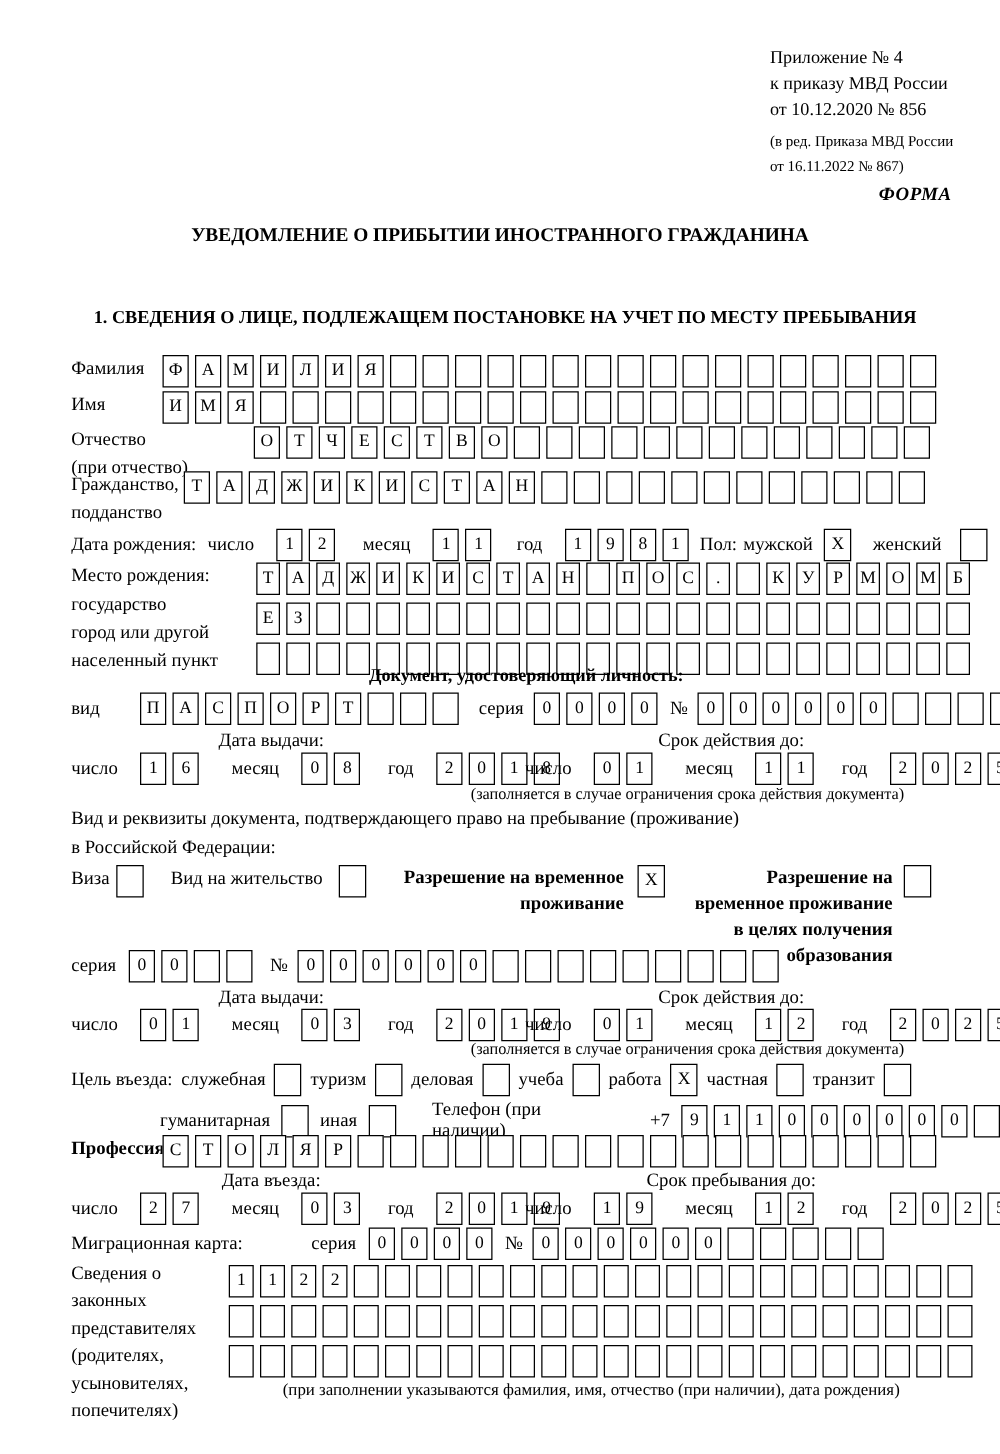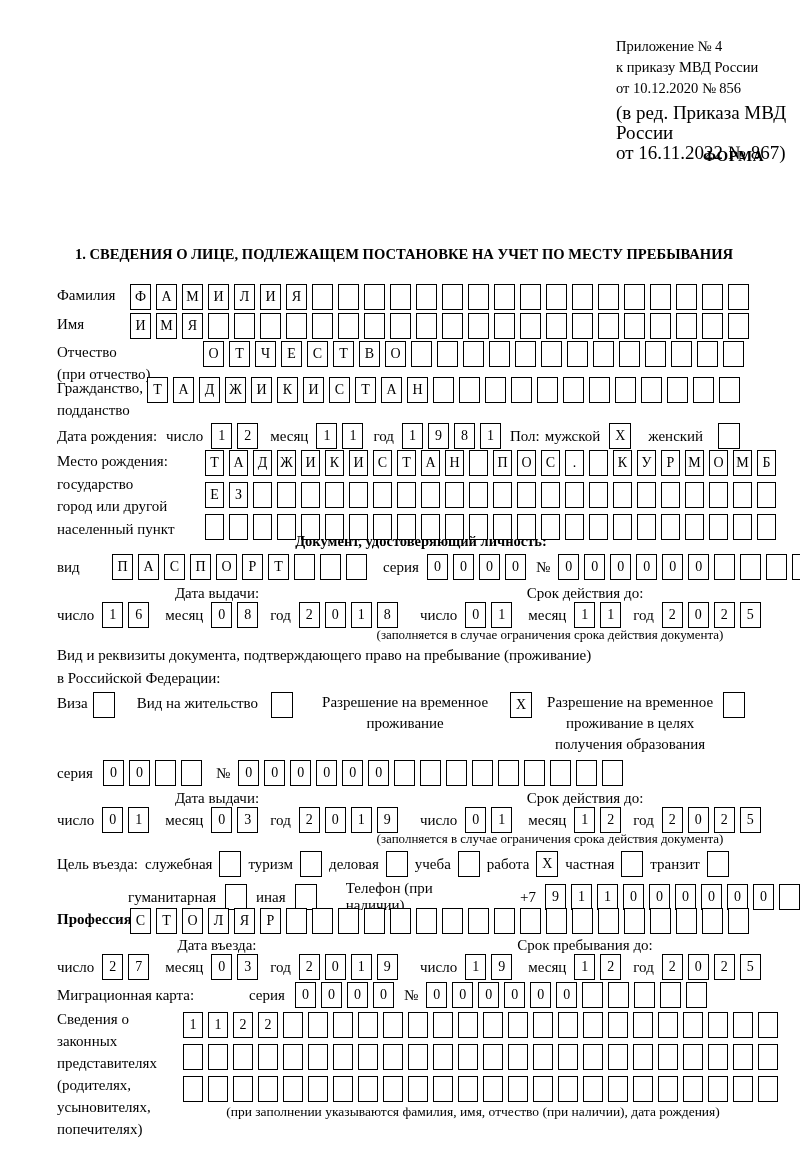--- a/index.html
+++ b/index.html
@@ -13,46 +13,47 @@
   .lbl{flex:none;line-height:22px;}
   .lbl2{line-height:22px;}
   .cells{display:flex;gap:5px;flex:none;}
   .cell{box-sizing:border-box;flex:none;width:21px;height:26px;border:1.6px solid #000;
         display:inline-flex;align-items:center;justify-content:center;
         font-size:14px;line-height:1;background:#fff;}
   .cells.c19 .cell{width:19px;}
   .cells.c19{gap:5px;}
   .cells.c20 .cell{width:20px;}
   .chk{width:22px;}
-  .dg{display:flex;align-items:center;gap:6px;flex:none;}
+  .dg{display:flex;align-items:center;gap:16px;flex:none;}
   .dg .word{margin-right:2px;}
   .pair{display:flex;align-items:flex-start;gap:5px;}
-  .optlbl{text-align:center;line-height:21px;}
+  .optlbl{text-align:right;line-height:21px;font-weight:bold;}
   .title-underline{display:inline-block;width:58px;border-bottom:2.5px solid #3a3a3a;
         height:16px;margin-left:10px;vertical-align:baseline;}
   .hdr{line-height:21px;font-size:14.5px;}
-  .hdr-rev{line-height:20px;font-size:19px;margin-top:4px;}
+  .hdr-rev{line-height:20px;font-size:12px;margin-top:4px;}
   .note{font-size:13px;}
 </style>
 </head>
 <body>
 
 <div class="page">
 
   <div class="abs hdr" style="left:616px;top:36px;">
     <div>Приложение № 4</div>
     <div>к приказу МВД России</div>
     <div>от 10.12.2020 № 856</div>
     <div class="hdr-rev">
       <div>(в ред. Приказа МВД России</div>
       <div>от 16.11.2022 № 867)</div>
     </div>
   </div>
-  <div class="abs b" style="left:703px;top:148px;letter-spacing:0.5px;">ФОРМА</div>
-
+  <div class="abs b" style="left:703px;top:148px;letter-spacing:0.5px;font-style:italic;">ФОРМА</div>
+
+  <div class="abs b ctr" style="left:0;top:180px;width:800px;font-size:15.5px;">УВЕДОМЛЕНИЕ О ПРИБЫТИИ ИНОСТРАННОГО ГРАЖДАНИНА</div>
 
   <div class="abs b ctr" style="left:40px;top:246px;width:728px;font-size:14.6px;">1. СВЕДЕНИЯ О ЛИЦЕ, ПОДЛЕЖАЩЕМ ПОСТАНОВКЕ НА УЧЕТ ПО МЕСТУ ПРЕБЫВАНИЯ</div>
 
   <div class="abs row" style="left:57px;top:284px;">
     <span class="lbl" style="width:73px;">Фамилия</span>
     <span class="cells">
         <span class="cell">Ф</span>
         <span class="cell">А</span>
         <span class="cell">М</span>
         <span class="cell">И</span>

